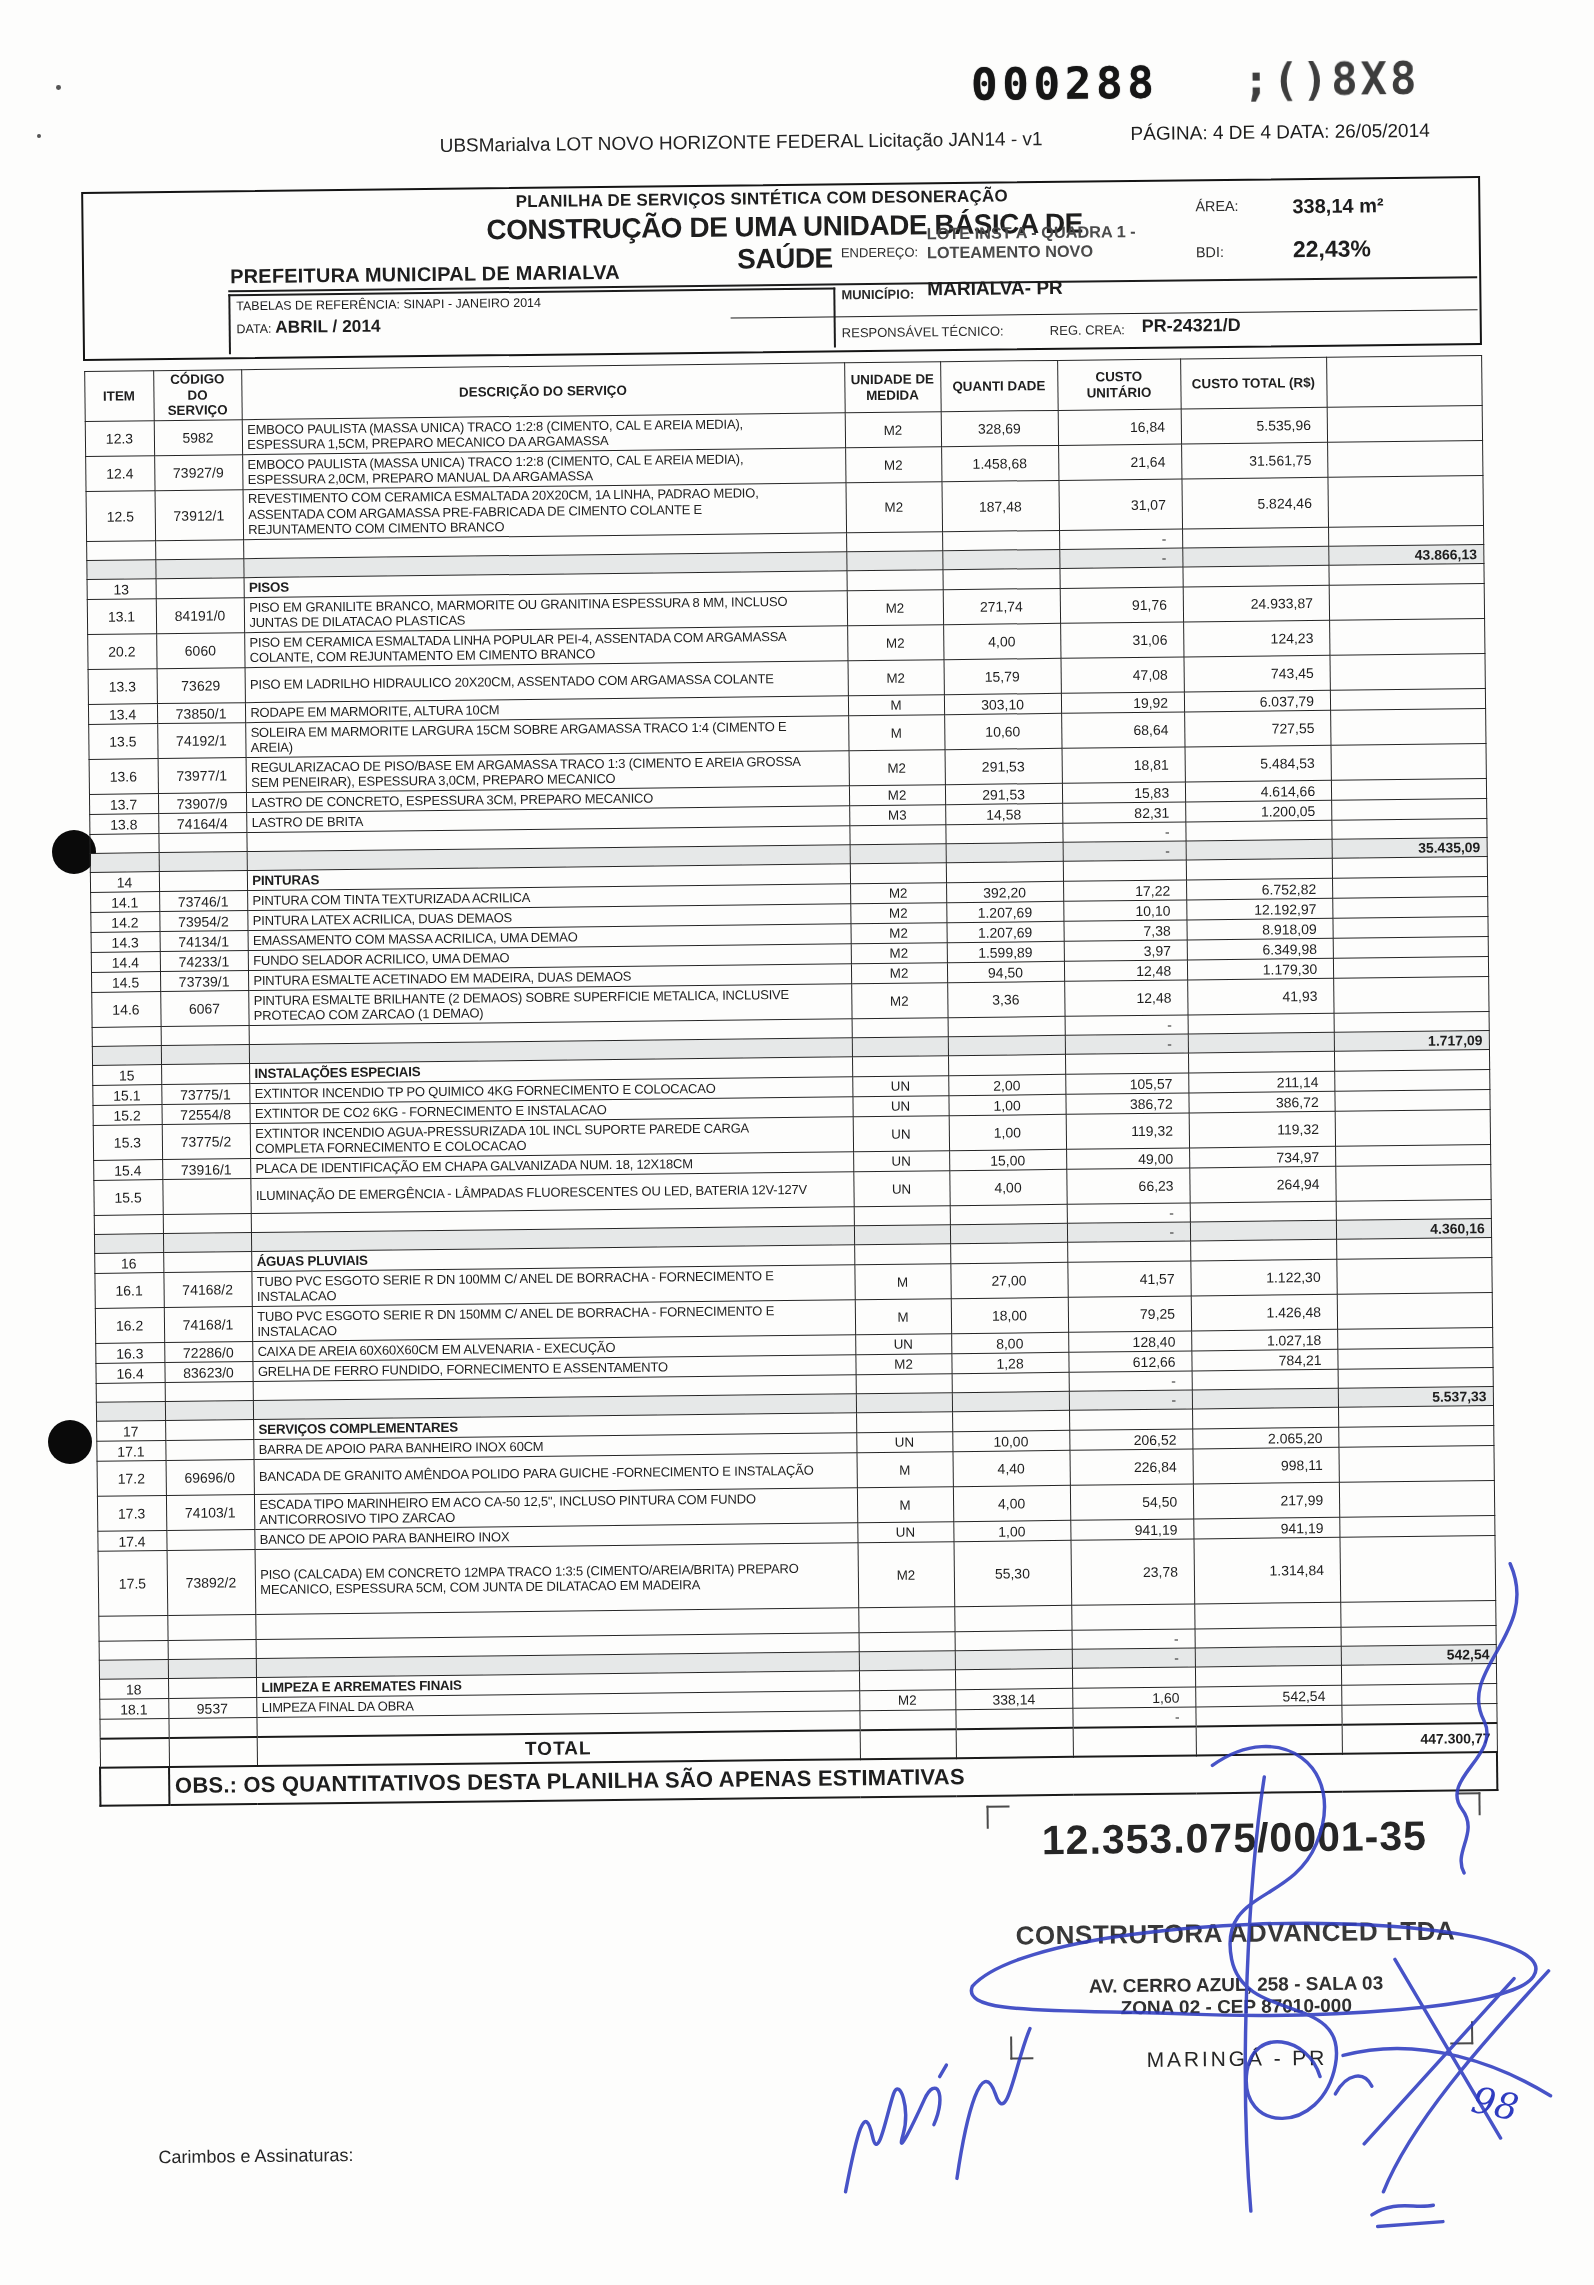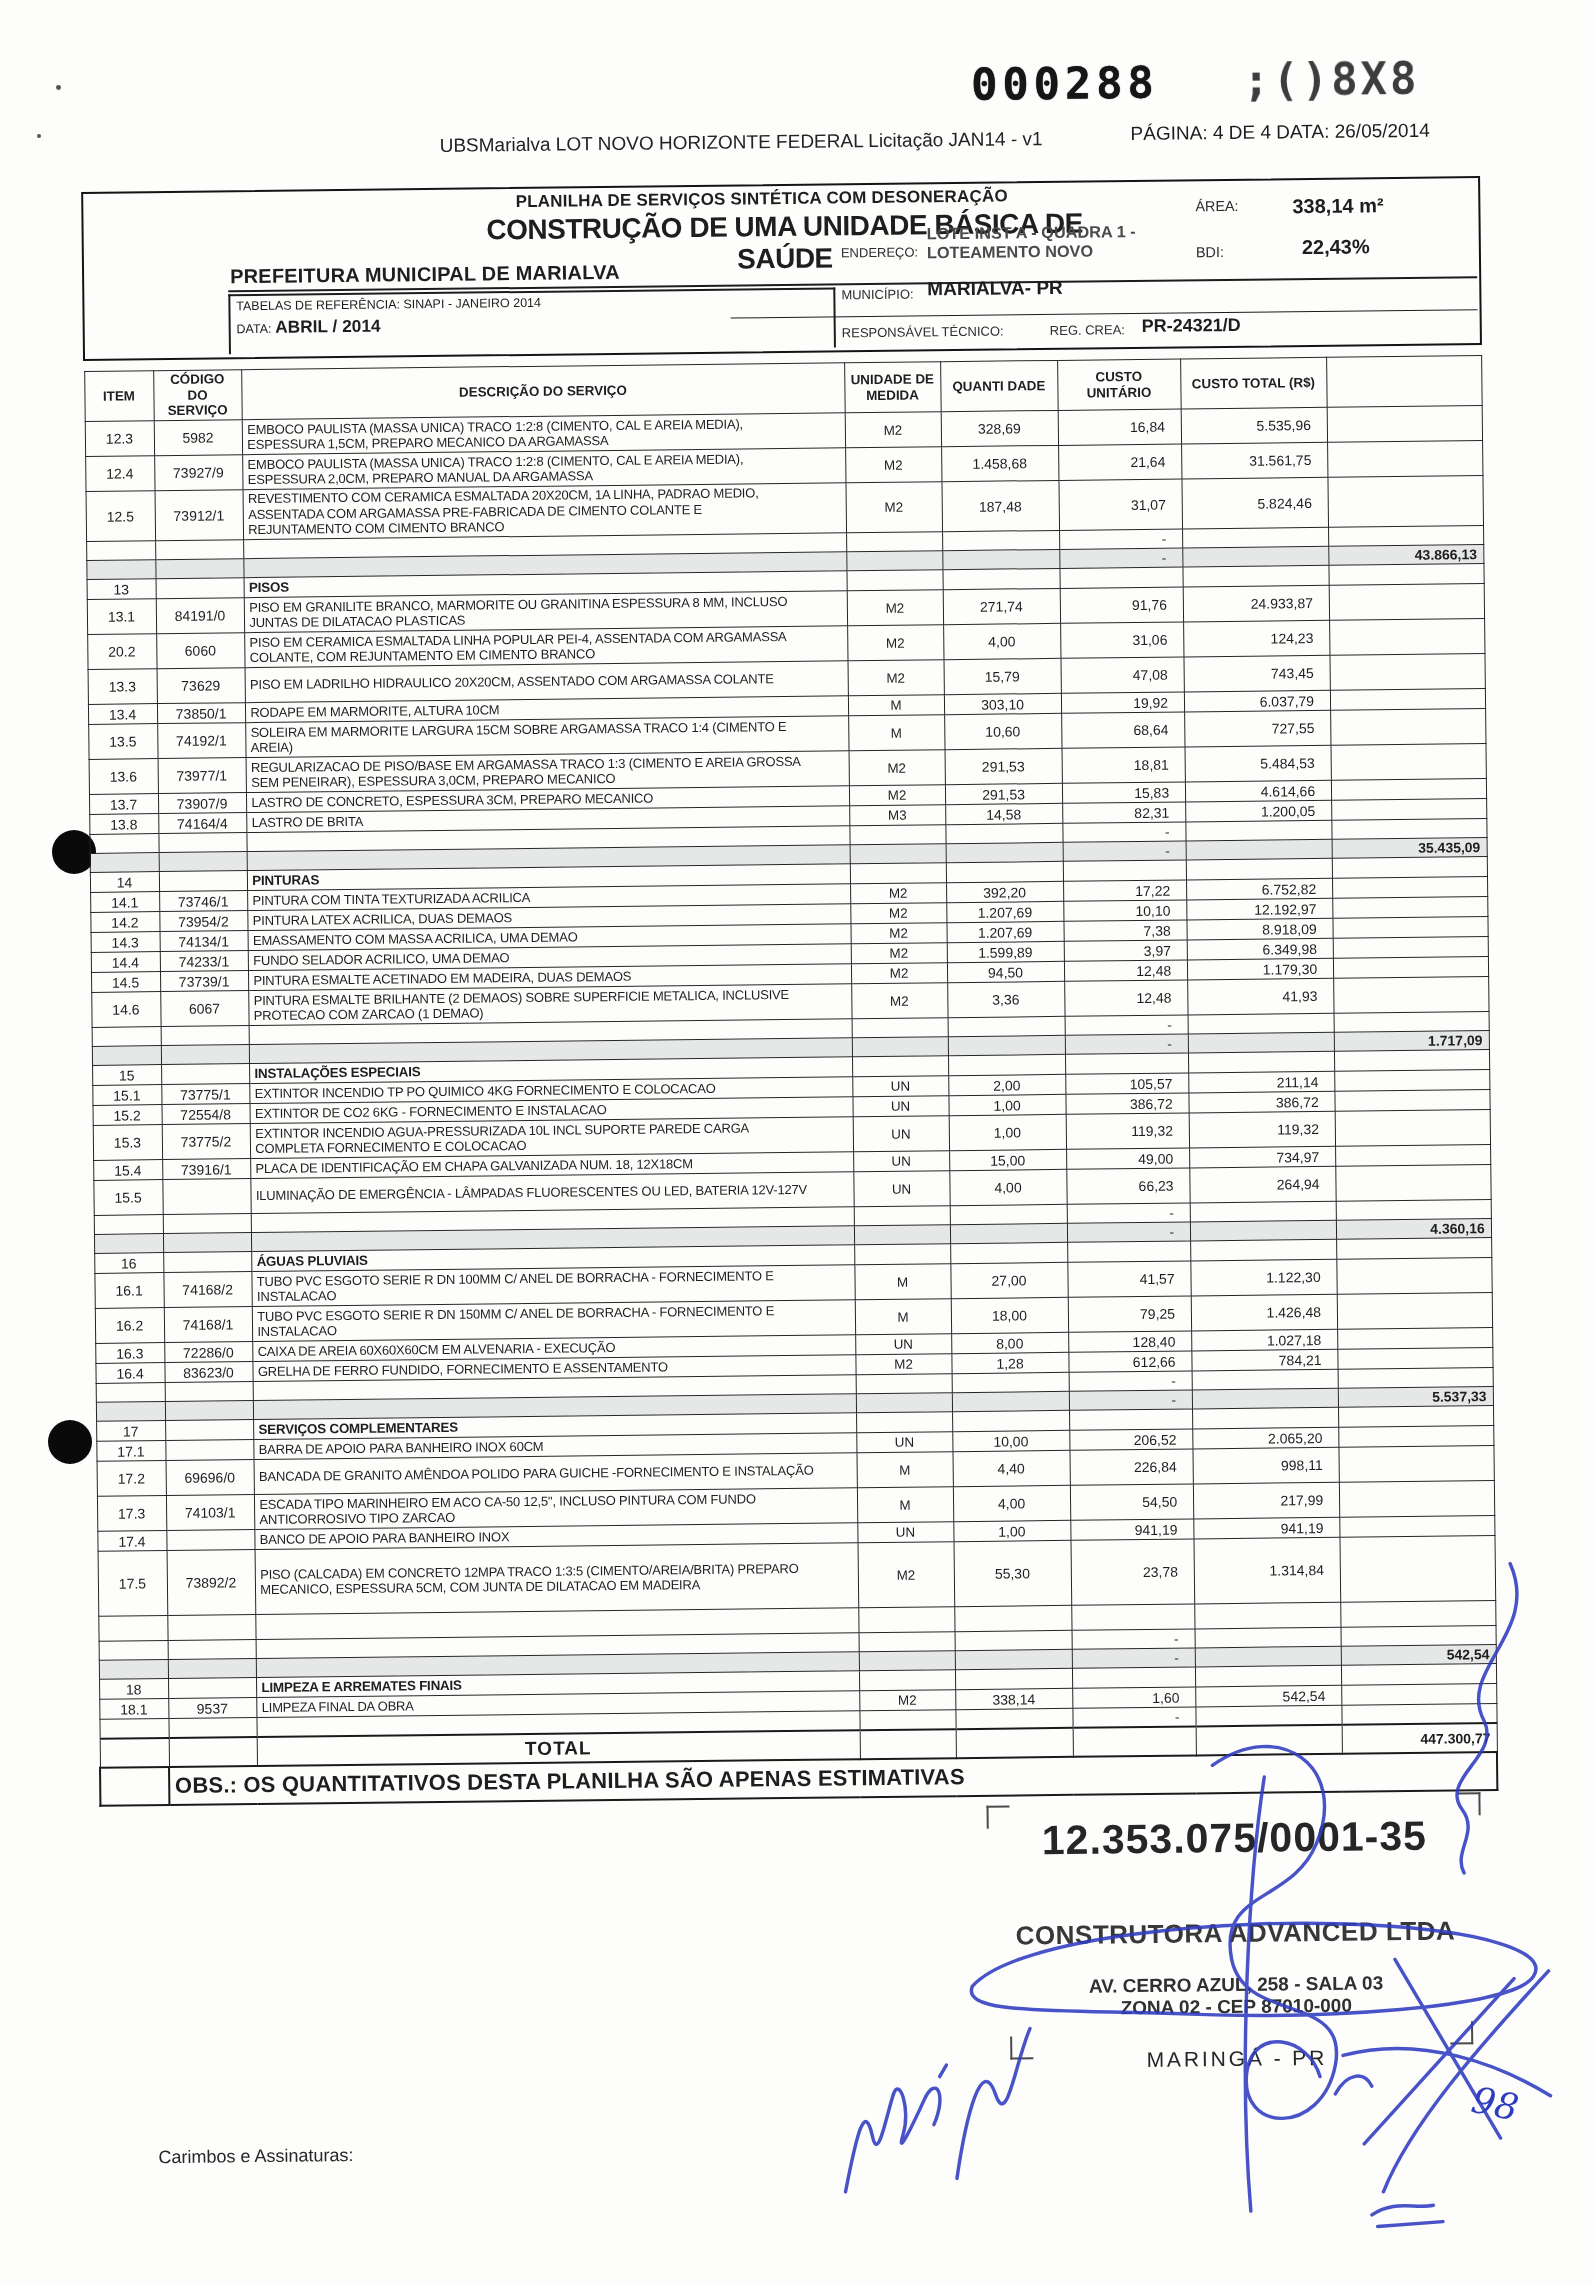--- a/index.html
+++ b/index.html
@@ -16,24 +16,24 @@
   .page-info{position:absolute;left:1141px;top:127px;font-size:19px;color:#1d1d1d;}
 
   
   .hbox{position:absolute;left:91px;top:184px;width:1395px;height:165px;border:2.4px solid #141414;}
   .h-title{position:absolute;left:0;right:38px;top:2.9px;text-align:center;font-weight:bold;font-size:17px;letter-spacing:0.2px;}
   .h-sub{position:absolute;left:355px;top:25px;width:692px;text-align:center;font-weight:bold;font-size:28px;letter-spacing:-0.5px;}
   .lab{font-size:13px;color:#2c2c2c;}
   .h-area-l{position:absolute;left:1112px;top:17px;font-size:14.4px;}
   .h-area-v{position:absolute;left:1209px;top:15.4px;font-size:20px;font-weight:bold;}
   .h-bdi-l{position:absolute;left:1112px;top:63px;font-size:14.4px;}
-  .h-bdi-v{position:absolute;left:1209px;top:56px;font-size:20px;font-weight:bold;margin-left:9px;}
+  .h-bdi-v{position:absolute;left:1209px;top:56px;font-size:23px;font-weight:bold;}
   .h-end-l{position:absolute;left:757px;top:60px;}
   .h-end-v{position:absolute;left:843px;top:40px;width:288px;font-weight:bold;font-size:16.3px;line-height:19px;color:#4a4a4a;}
-  .h-mun-l{position:absolute;left:757px;top:102px;}
+  .h-mun-l{position:absolute;left:757px;top:102px;font-weight:bold;}
   .h-mun-v{position:absolute;left:843px;top:94px;font-size:19px;font-weight:bold;}
   .h-pref{position:absolute;left:146px;top:73px;font-size:20px;font-weight:bold;letter-spacing:0.2px;}
   .h-hr1{position:absolute;left:144px;right:1.9px;top:98px;border-top:2.1px solid #1c1c1c;}
   .h-hr2{position:absolute;left:646px;right:1.9px;top:131px;border-top:1.9px solid #1c1c1c;}
   .h-tab{position:absolute;left:144px;top:102px;width:607px;height:60px;border:2.1px solid #1c1c1c;border-bottom:none;padding:2.9px 5.8px;box-sizing:border-box;}
   .h-tab .t1{font-size:12.5px;}
   .h-tab .t2{margin-top:3.8px;font-size:12.5px;}
   .h-tab .t2 b{font-size:17.3px;margin-left:3.8px;}
   .h-resp{position:absolute;left:757px;top:140px;font-size:13px;}
   .h-crea-l{position:absolute;left:965px;top:140px;font-size:13px;}

